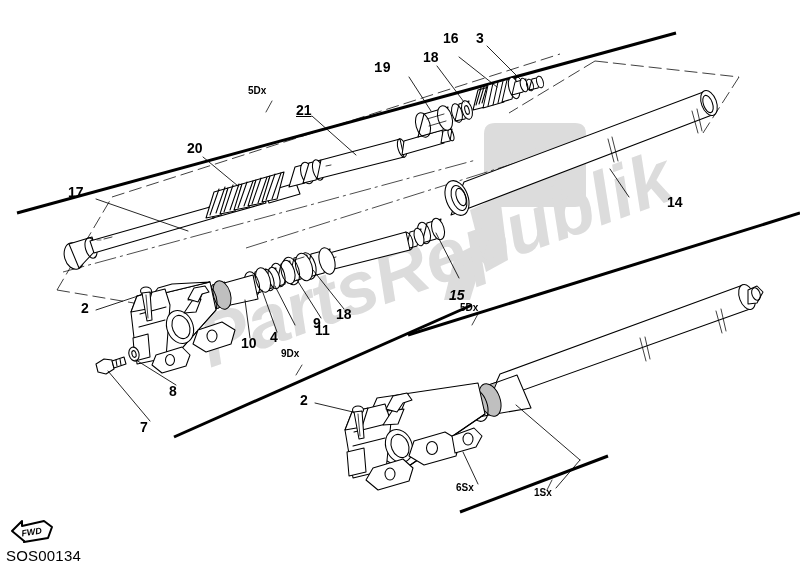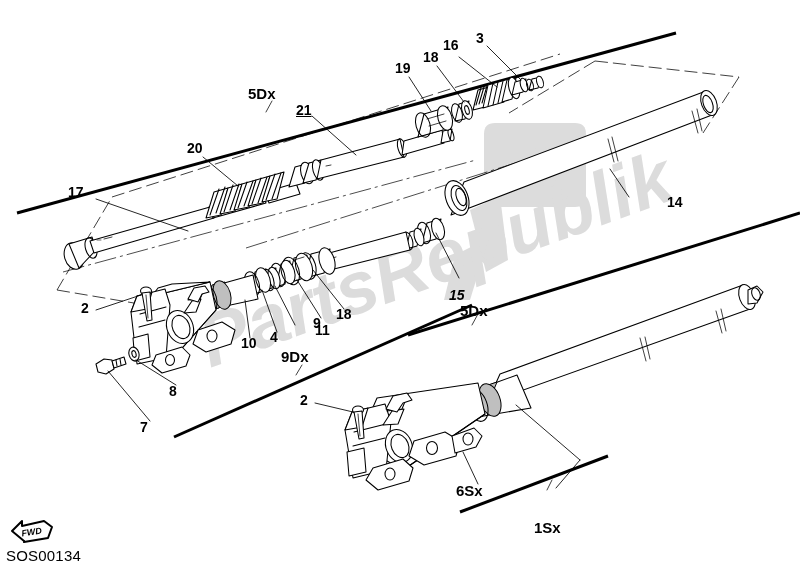--- a/index.html
+++ b/index.html
@@ -28,21 +28,21 @@
   .lbl{
     position:absolute;
     font-family:"Liberation Sans", sans-serif;
     font-weight:bold;
     color:#000000;
     white-space:nowrap;
     line-height:1;
     pointer-events:auto;
   }
   .num{font-size:14px;}
-  .grp{font-size:15px;letter-spacing:0px;}
+  .grp{font-size:10px;letter-spacing:0px;}
   .docid{
     font-size:15px;font-weight:normal;letter-spacing:.2px;
   }
 </style>
 </head>
 <body>
 
 <div id="stage">
 
   <svg id="svg-watermark" class="layer" viewBox="0 0 800 564">
@@ -381,40 +381,40 @@
       <path class="lead" d="M315,403 L353,412"></path>
       <path class="lead" d="M478,484 L463,452"></path>
       <path class="lead" d="M556,488 L580,460"></path>
       <path class="lead" d="M580,460 L516,405"></path>
     </g>
   </svg>
 
   <div id="labels">
 
     <div class="lbl num" style="left:476px;top:31px;">3</div>
-    <div class="lbl num" style="left:443px;top:38px;">16</div>
+    <div class="lbl num" style="left:443px;top:31px;">16</div>
     <div class="lbl num" style="left:423px;top:50px;">18</div>
-    <div class="lbl num" style="left:395px;top:61px;">19</div>
+    <div class="lbl num" style="left:374px;top:61px;font-family:Liberation Mono, monospace;">19</div>
     <div class="lbl num" style="left:296px;top:103px;text-decoration:underline;">21</div>
     <div class="lbl num" style="left:187px;top:141px;">20</div>
     <div class="lbl num" style="left:68px;top:185px;">17</div>
     <div class="lbl num" style="left:627px;top:195px;margin-left:40px;">14</div>
     <div class="lbl num" style="left:449px;top:288px;font-style:italic;">15</div>
     <div class="lbl num" style="left:81px;top:301px;">2</div>
     <div class="lbl num" style="left:241px;top:336px;">10</div>
     <div class="lbl num" style="left:270px;top:330px;">4</div>
     <div class="lbl num" style="left:287px;top:323px;margin-left:28px;">11</div>
     <div class="lbl num" style="left:313px;top:316px;">9</div>
     <div class="lbl num" style="left:336px;top:307px;">18</div>
     <div class="lbl num" style="left:169px;top:384px;">8</div>
     <div class="lbl num" style="left:140px;top:420px;">7</div>
     <div class="lbl num" style="left:300px;top:393px;">2</div>
 
     <div class="lbl grp" style="left:456px;top:483px;">6Sx</div>
-    <div class="lbl grp" style="left:534px;top:488px;margin-top:32px;">1Sx</div>
+    <div class="lbl grp" style="left:534px;top:488px;">1Sx</div>
     <div class="lbl grp" style="left:248px;top:86px;">5Dx</div>
     <div class="lbl grp" style="left:460px;top:303px;">5Dx</div>
     <div class="lbl grp" style="left:281px;top:349px;">9Dx</div>
 
     <svg style="position:absolute;left:8px;top:518px;width:48px;height:26px;" viewBox="0 0 48 26">
       <path d="M4,13 L14,3 L14,8 L36,3 L44,9 L40,20 L16,24 L16,23 Z" fill="#ffffff" stroke="#000000" stroke-width="2" stroke-linejoin="round"></path>
       <text x="24" y="17" fill="#000000" font-family="'Liberation Sans', sans-serif" font-size="9" font-weight="bold" font-style="italic" text-anchor="middle" transform="rotate(-9 24 17)">FWD</text>
     </svg>
 
     <div class="lbl docid" style="left:6px;top:548px;">SOS00134</div>

